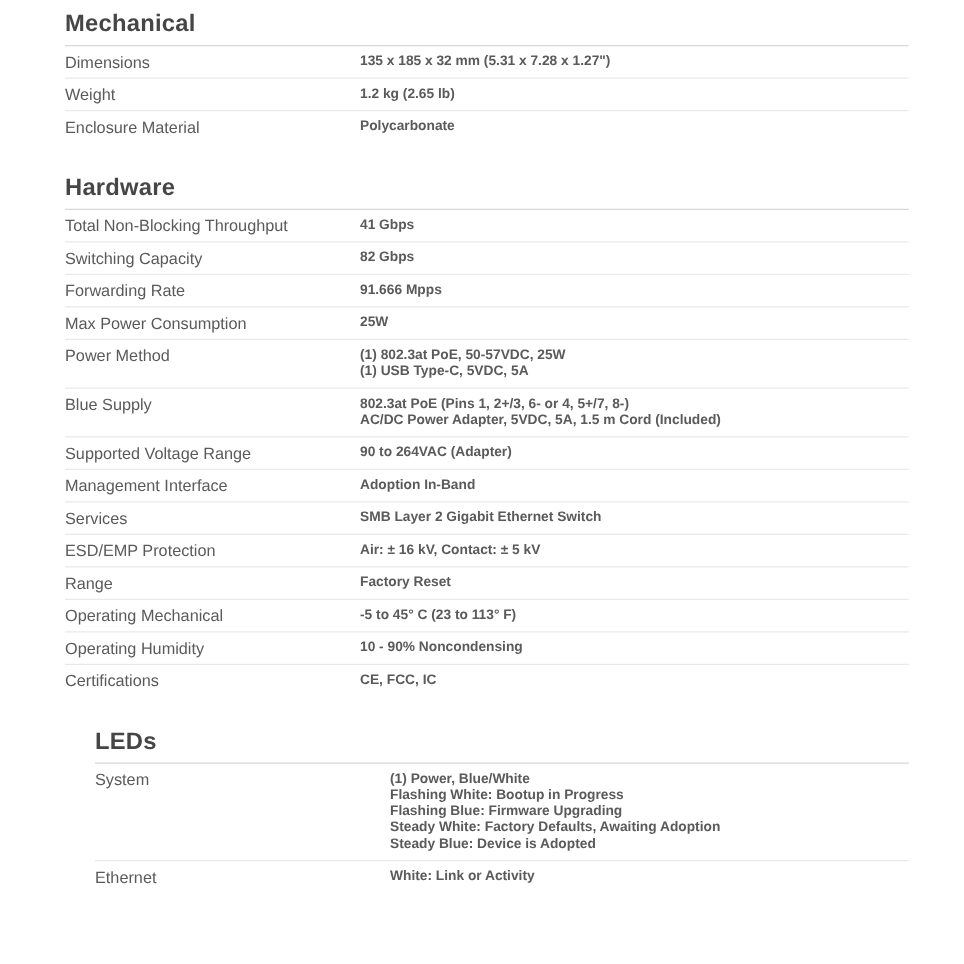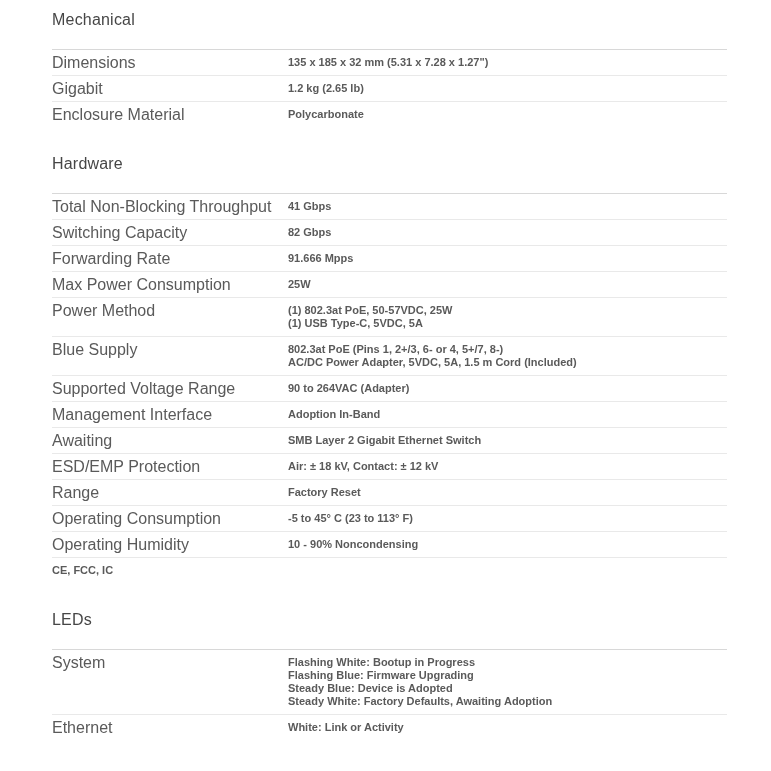--- a/index.html
+++ b/index.html
@@ -16,40 +16,40 @@
     background:var(--bg);
     font-family:"Liberation Sans", sans-serif;
     -webkit-font-smoothing:antialiased;
   }
   .spec-sheet{
     padding:13px 0 0 0;
     margin-left:52px;
     width:675px;
   }
   .spec-section{ margin-bottom:30px; }
-  .spec-section:last-child{ margin-bottom:0; }
+  .spec-section:last-child{ margin-bottom:0;margin-left:24px; }
   .section-title{
-    font-size:16px;
+    font-size:19px;
     line-height:14px;
-    font-weight:400;
+    font-weight:700;
     color:var(--title-text);
     letter-spacing:.2px;
-    padding-bottom:22px;
+    padding-bottom:9px;
     border-bottom:1px solid var(--section-rule);
   }
   .spec-row{
     display:flex;
     align-items:flex-start;
     padding:6px 0;
     border-bottom:1px solid var(--row-divider);
   }
   .spec-row:last-child{ border-bottom:none;justify-content:center; }
   .spec-label{
     flex:0 0 236px;
-    font-size:16px;
+    font-size:13px;
     line-height:13px;
     color:var(--row-text);
     padding-right:10px;
   }
   .spec-value{
     flex:1 1 auto;
     font-size:11px;
     line-height:13px;
     color:var(--row-text);
     font-weight:bold;
@@ -64,21 +64,21 @@
     <div class="section-title">Mechanical</div>
     <div class="section-rows">
   <div class="spec-row">
     <div class="spec-label">Dimensions</div>
     <div class="spec-value">
   <div class="spec-value-line">135 x 185 x 32 mm (5.31 x 7.28 x 1.27")</div>
 </div>
   </div>
 
   <div class="spec-row">
-    <div class="spec-label">Gigabit</div>
+    <div class="spec-label">Weight</div>
     <div class="spec-value">
   <div class="spec-value-line">1.2 kg (2.65 lb)</div>
 </div>
   </div>
 
   <div class="spec-row">
     <div class="spec-label">Enclosure Material</div>
     <div class="spec-value">
   <div class="spec-value-line">Polycarbonate</div>
 </div>
@@ -144,76 +144,78 @@
 
   <div class="spec-row">
     <div class="spec-label">Management Interface</div>
     <div class="spec-value">
   <div class="spec-value-line">Adoption In-Band</div>
 </div>
   </div>
 
 
   <div class="spec-row">
-    <div class="spec-label">Awaiting</div>
+    <div class="spec-label">Services</div>
     <div class="spec-value">
   <div class="spec-value-line">SMB Layer 2 Gigabit Ethernet Switch</div>
 </div>
   </div>
 
   <div class="spec-row">
     <div class="spec-label">ESD/EMP Protection</div>
     <div class="spec-value">
-  <div class="spec-value-line">Air: ± 18 kV, Contact: ± 12 kV</div>
+  <div class="spec-value-line">Air: ± 16 kV, Contact: ± 5 kV</div>
 </div>
   </div>
 
   <div class="spec-row">
     <div class="spec-label">Range</div>
     <div class="spec-value">
   <div class="spec-value-line">Factory Reset</div>
 </div>
   </div>
 
   <div class="spec-row">
-    <div class="spec-label">Operating Consumption</div>
+    <div class="spec-label">Operating Mechanical</div>
     <div class="spec-value">
   <div class="spec-value-line">-5 to 45° C (23 to 113° F)</div>
 </div>
   </div>
 
   <div class="spec-row">
     <div class="spec-label">Operating Humidity</div>
     <div class="spec-value">
   <div class="spec-value-line">10 - 90% Noncondensing</div>
 </div>
   </div>
 
   <div class="spec-row">
+    <div class="spec-label">Certifications</div>
     <div class="spec-value">
   <div class="spec-value-line">CE, FCC, IC</div>
 </div>
   </div>
 </div>
   </div>
 
   <div class="spec-section">
     <div class="section-title">LEDs</div>
     <div class="section-rows">
   <div class="spec-row">
     <div class="spec-label">System</div>
     <div class="spec-value">
+  <div class="spec-value-line">(1) Power, Blue/White</div>
 
   <div class="spec-value-line">Flashing White: Bootup in Progress</div>
 
   <div class="spec-value-line">Flashing Blue: Firmware Upgrading</div>
 
+  <div class="spec-value-line">Steady White: Factory Defaults, Awaiting Adoption</div>
+
   <div class="spec-value-line">Steady Blue: Device is Adopted</div>
-
-  <div class="spec-value-line">Steady White: Factory Defaults, Awaiting Adoption</div>
 </div>
   </div>
 
   <div class="spec-row">
     <div class="spec-label">Ethernet</div>
     <div class="spec-value">
   <div class="spec-value-line">White: Link or Activity</div>
 </div>
   </div>
 </div>

